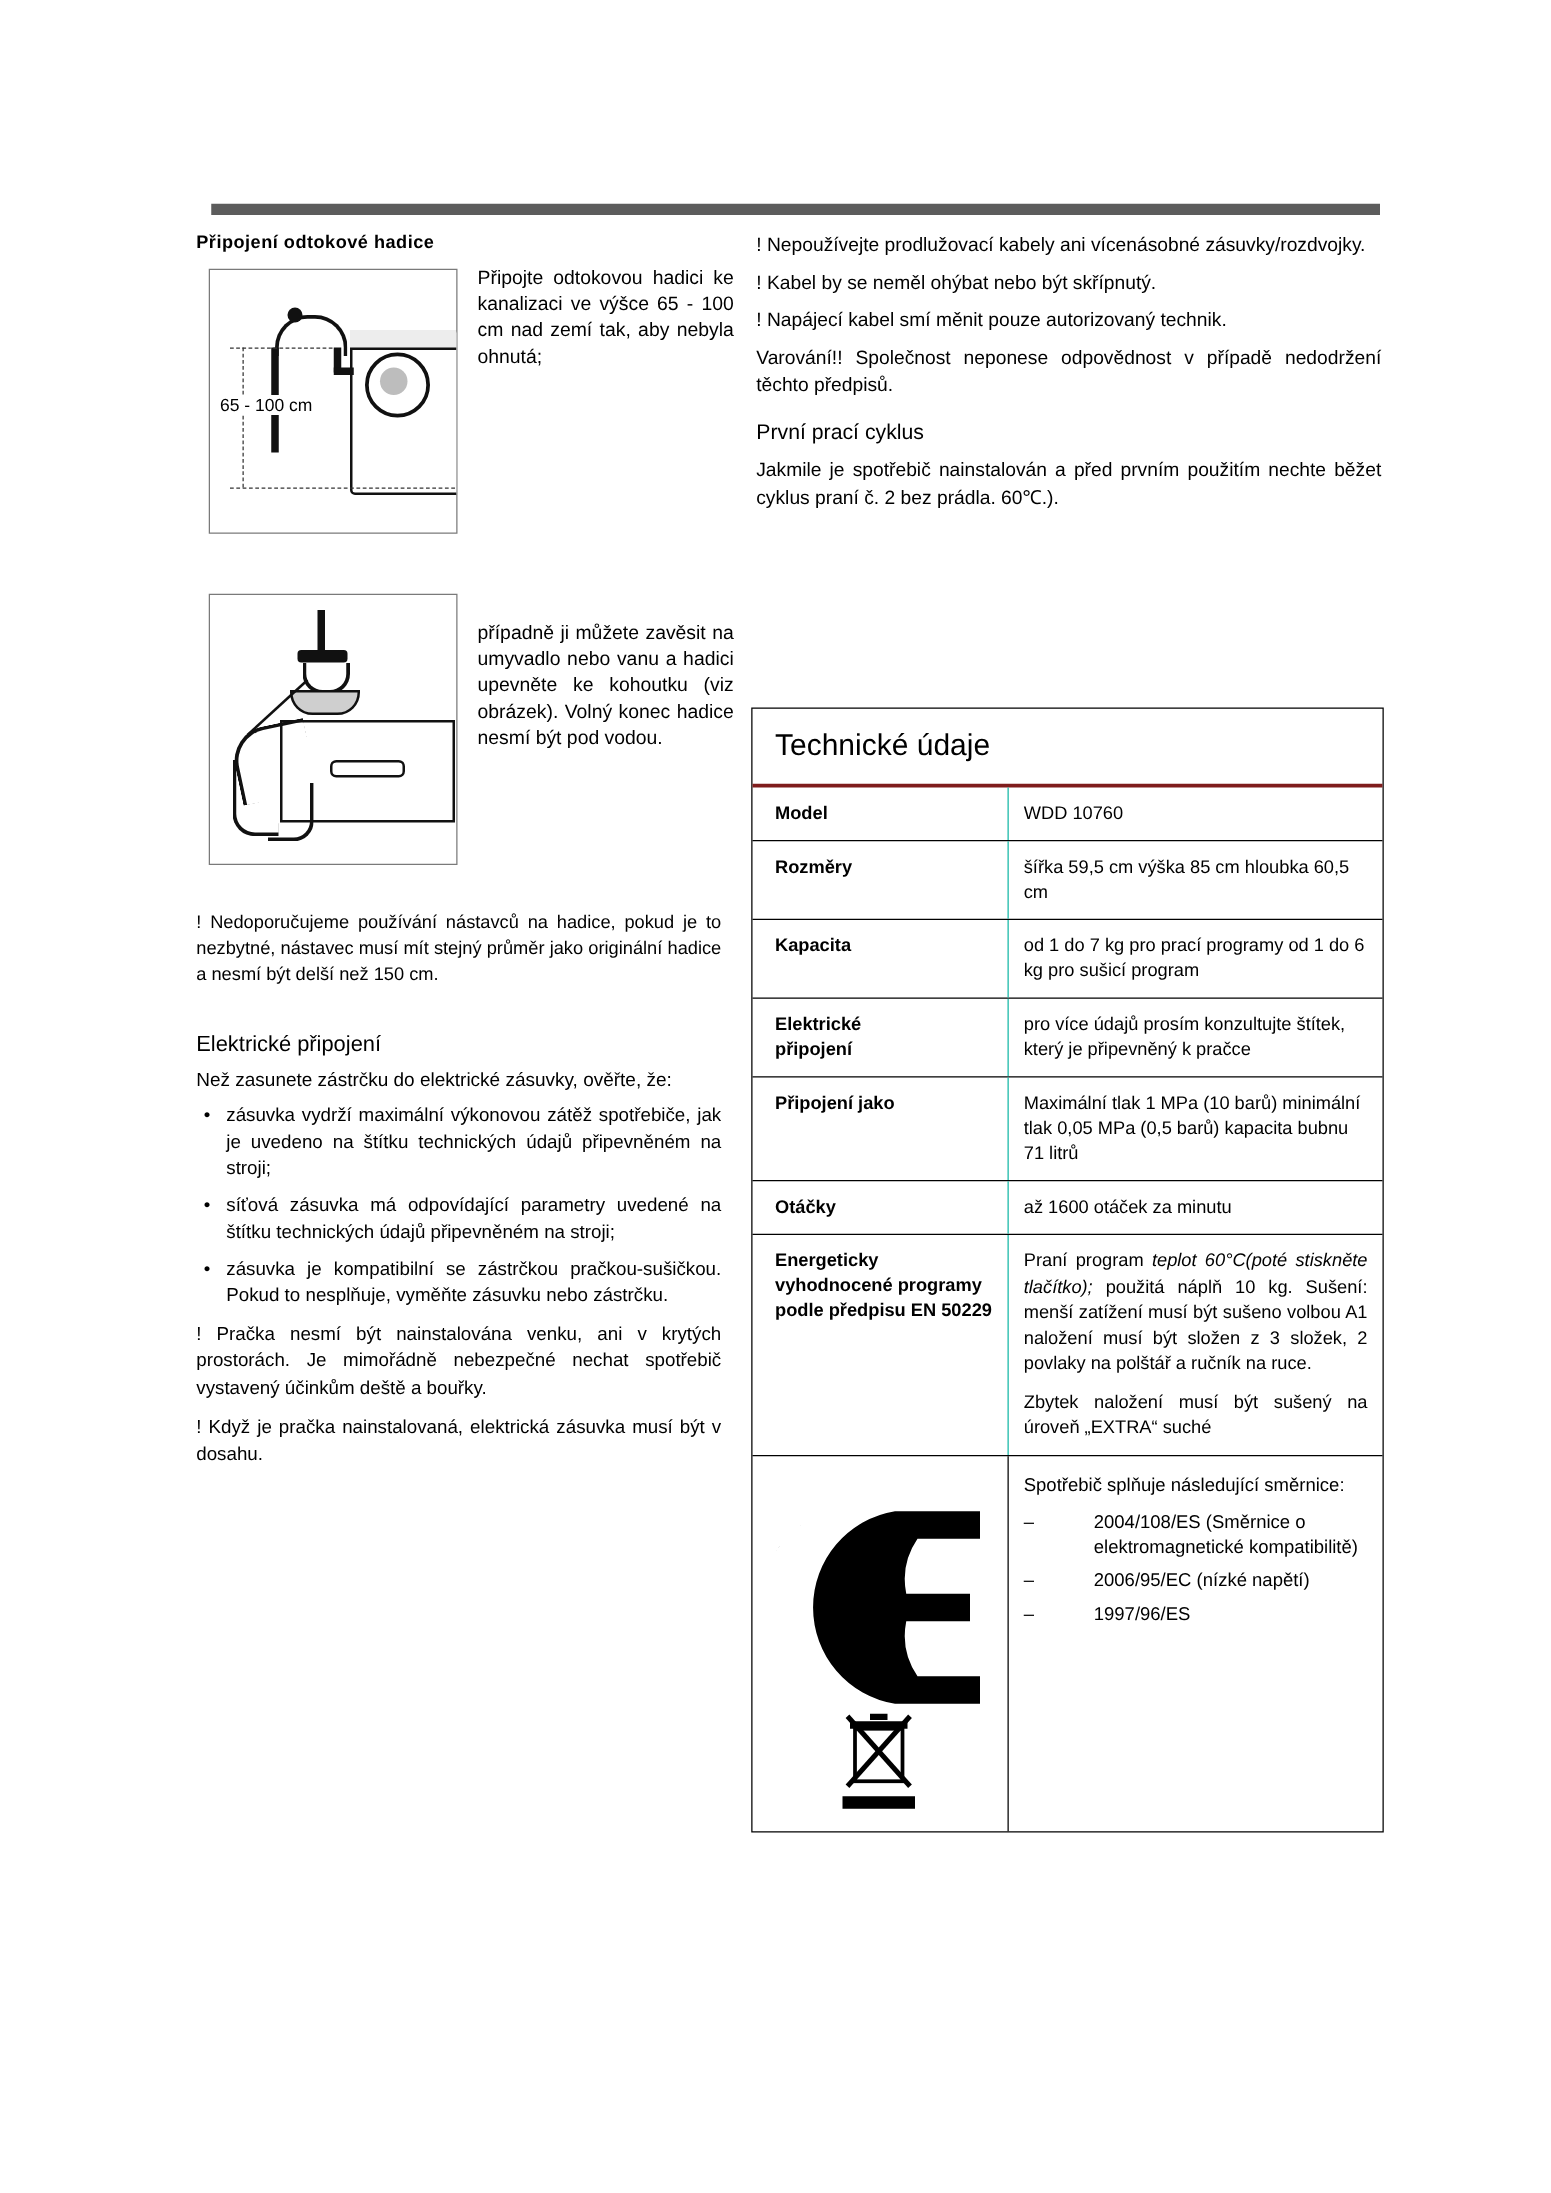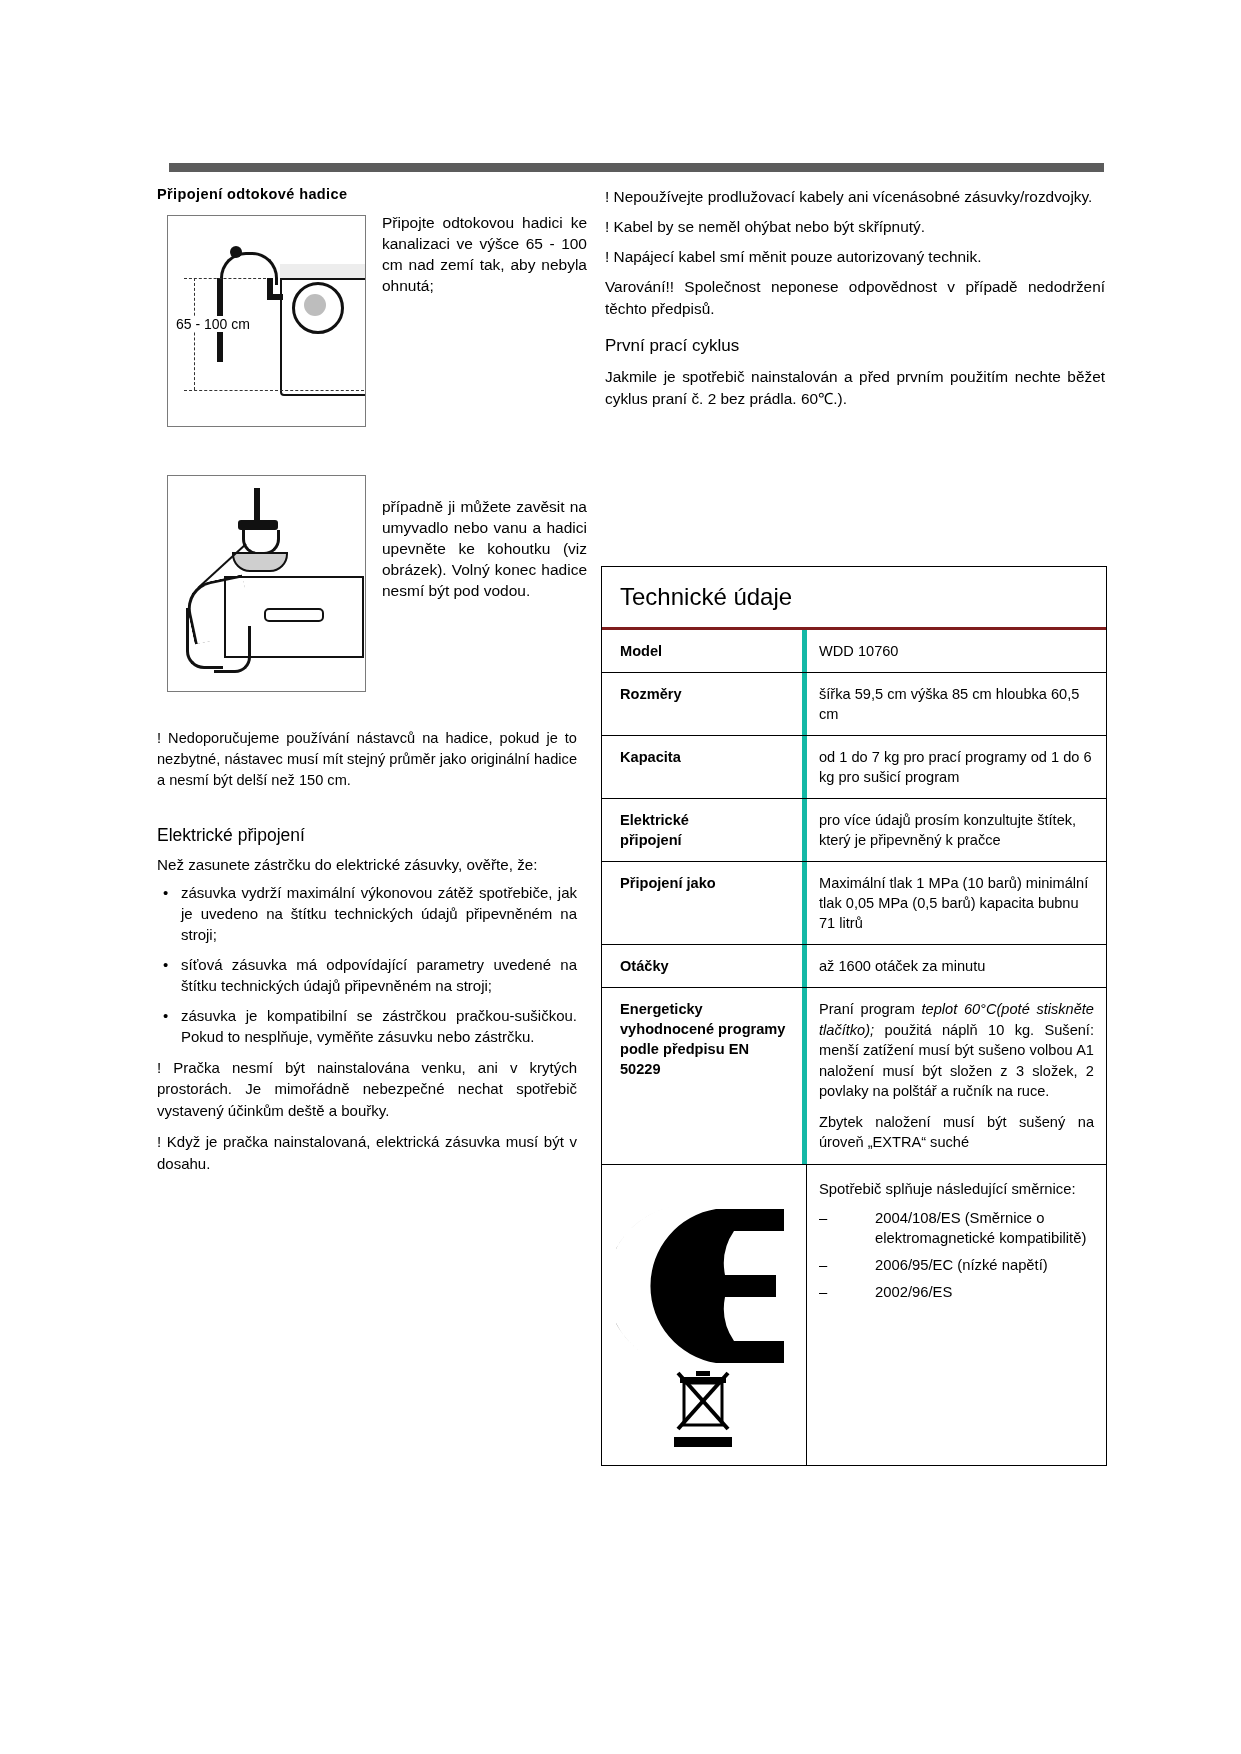--- a/index.html
+++ b/index.html
@@ -80,21 +80,21 @@
   .tech-table {
     position:absolute; left:584px; top:566px; width:504px;
     border:1px solid #000; border-collapse:collapse;
     background:#fff;
   }
   .tech-table .row { display:flex; border-bottom:1px solid #000; }
   .tech-table .row:last-child { border-bottom:none; }
   .cell-l {
     width:205px; padding:11px 10px 11px 18px;
     font-size:14.6px; font-weight:bold; line-height:20px;
-    border-right:5px solid #14b8a6;
+    border-right:1px solid #14b8a6;
     box-sizing:border-box;
   }
   .cell-r {
     flex:1; padding:11px 12px 11px 12px;
     font-size:14.6px; line-height:20px;
     box-sizing:border-box;
   }
   .title-row {
     padding:16px 0 16px 18px; font-size:24px;
     border-bottom:3px solid #7f1d1d;
@@ -288,21 +288,21 @@
           <li>
             <span class="dash">–</span>
             <span class="txt">2004/108/ES (Směrnice o elektromagnetické kompatibilitě)</span>
           </li>
           <li>
             <span class="dash">–</span>
             <span class="txt">2006/95/EC (nízké napětí)</span>
           </li>
           <li>
             <span class="dash">–</span>
-            <span class="txt">2002/96/ES</span>
+            <span class="txt">1997/96/ES</span>
           </li>
         </ul>
       </div>
     </div>
 
   </div>
 
 </div>
 
 </body></html>

